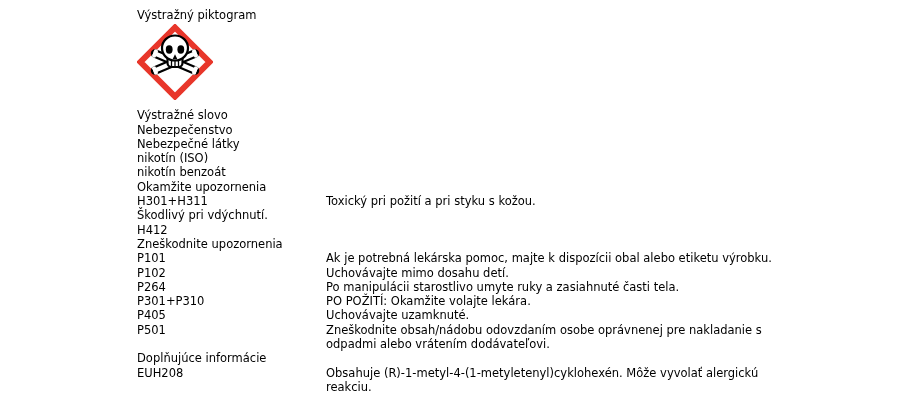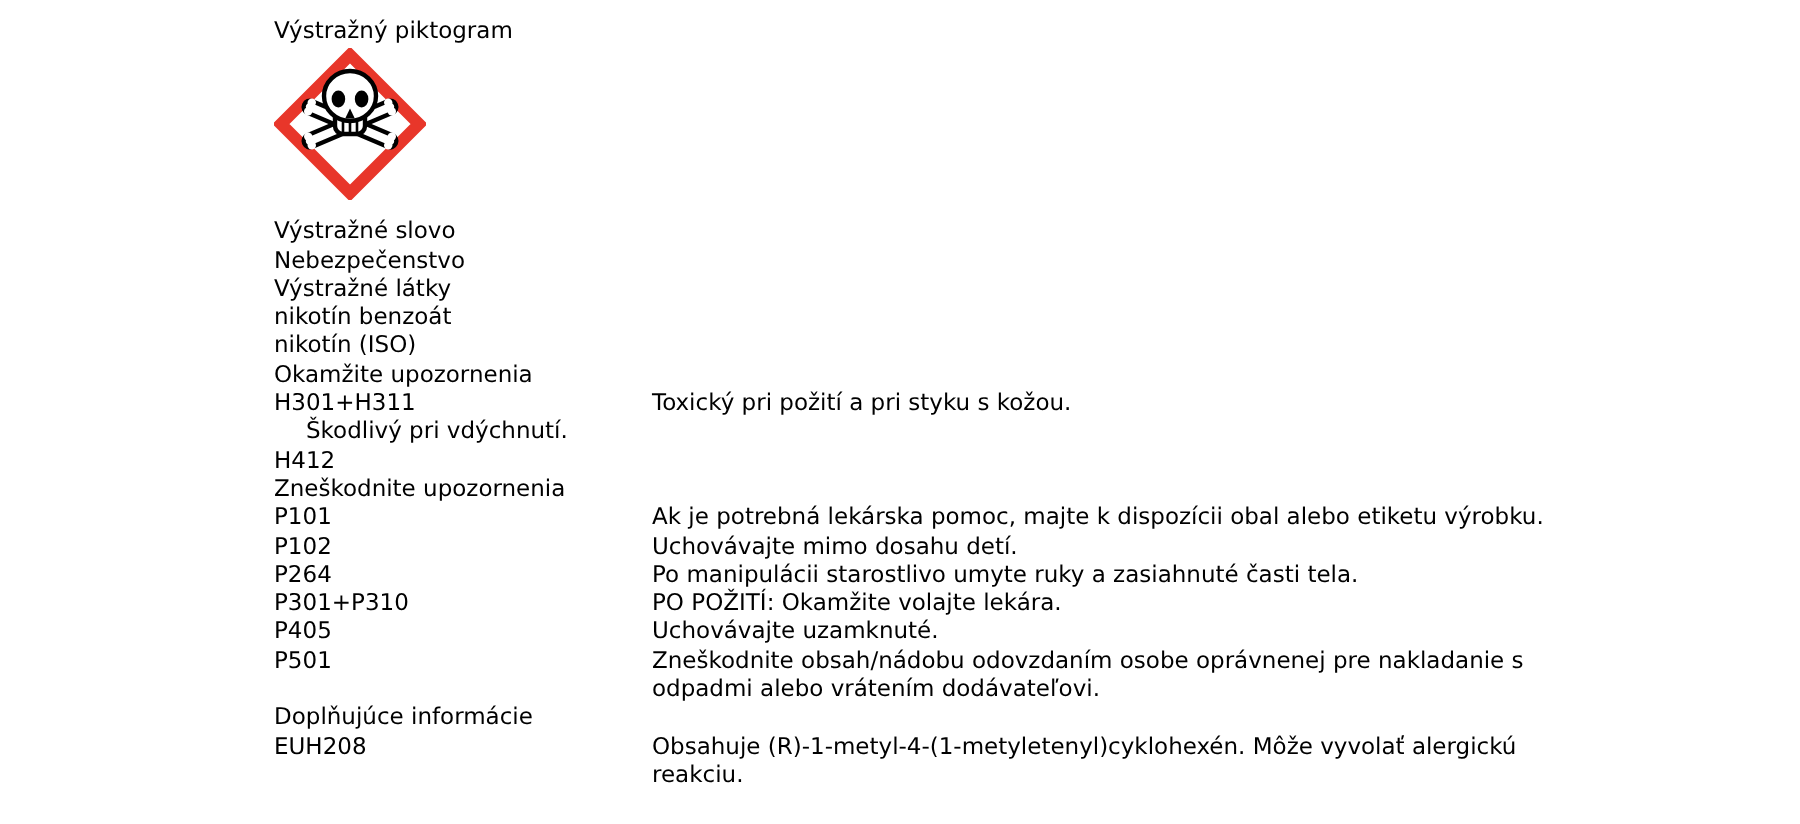--- a/index.html
+++ b/index.html
@@ -24,29 +24,28 @@
   }
   .heading {
     font-weight: normal;
   }
   .pictogram-wrap {
     margin: 2px 0 8px 0;
     width: 76px;
     height: 76px;
   }
   .pictogram-wrap svg { display: block; }
-  .row { display: flex; }
+  .row { display: flex; gap: 16px; }
   .row .code {
     flex: 0 0 173px;
     width: 173px;
   }
   .row .text {
     flex: 1;
     white-space: pre-line;
-    margin-left: 16px;
   }
 </style>
 </head>
 <body>
 
 <div class="doc">
 
   <div class="heading">Výstražný piktogram</div>
 
   <div class="pictogram-wrap">
@@ -78,23 +77,23 @@
       <ellipse cx="32.2" cy="25.5" rx="3.4" ry="4.2" fill="#000000"></ellipse>
       <ellipse cx="43.8" cy="25.5" rx="3.4" ry="4.2" fill="#000000"></ellipse>
 
       <path d="M38,30.2 L35.6,35.2 L40.4,35.2 Z" fill="#000000"></path>
     </svg>
   </div>
 
   <div class="heading">Výstražné slovo</div>
   <div class="line">Nebezpečenstvo</div>
 
-  <div class="heading">Výstražné látky</div>
+  <div class="heading">Nebezpečné látky</div>
+  <div class="line">nikotín (ISO)</div>
   <div class="line">nikotín benzoát</div>
-  <div class="line">nikotín (ISO)</div>
 
   <div class="heading">Okamžite upozornenia</div>
   <div class="row">
     <span class="code">H301+H311</span>
     <span class="text">Toxický pri požití a pri styku s kožou.</span>
   </div>
   <div class="row">
     <span class="text">Škodlivý pri vdýchnutí.</span>
   </div>
   <div class="row">

